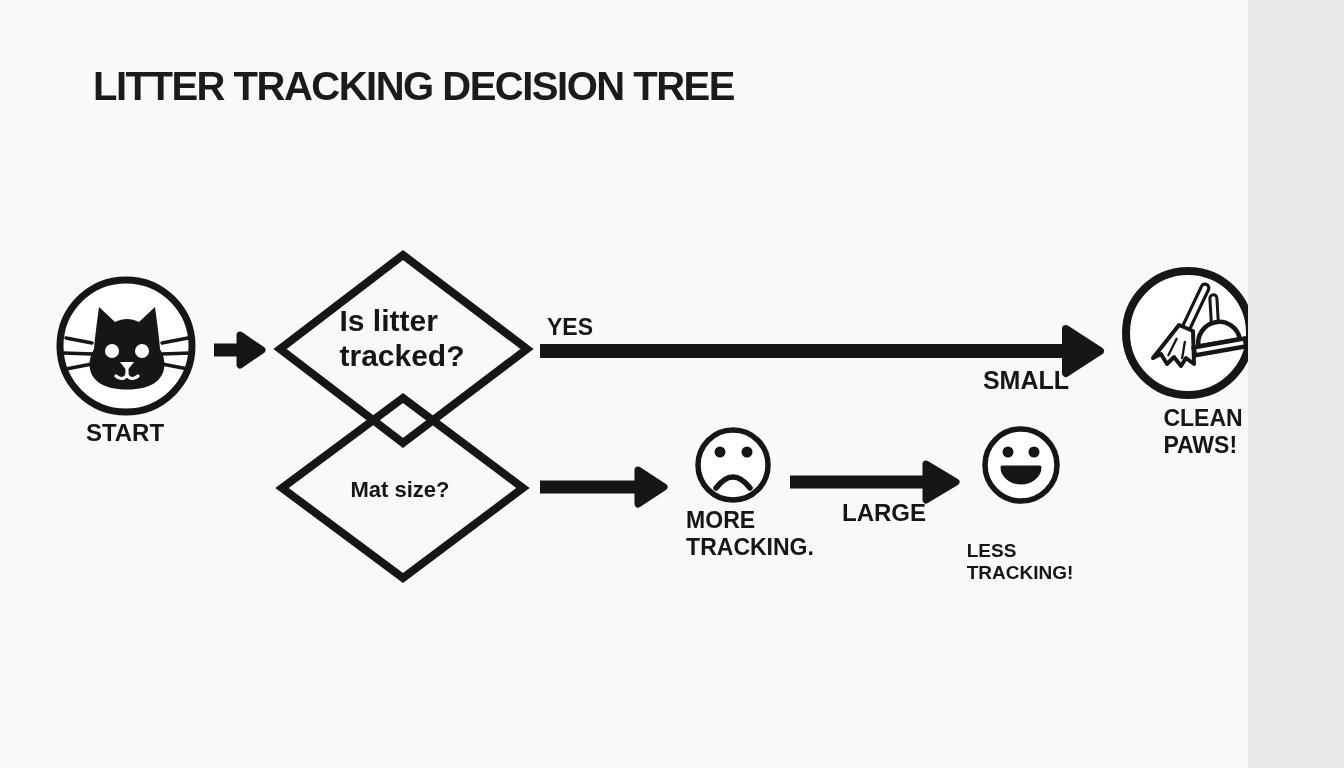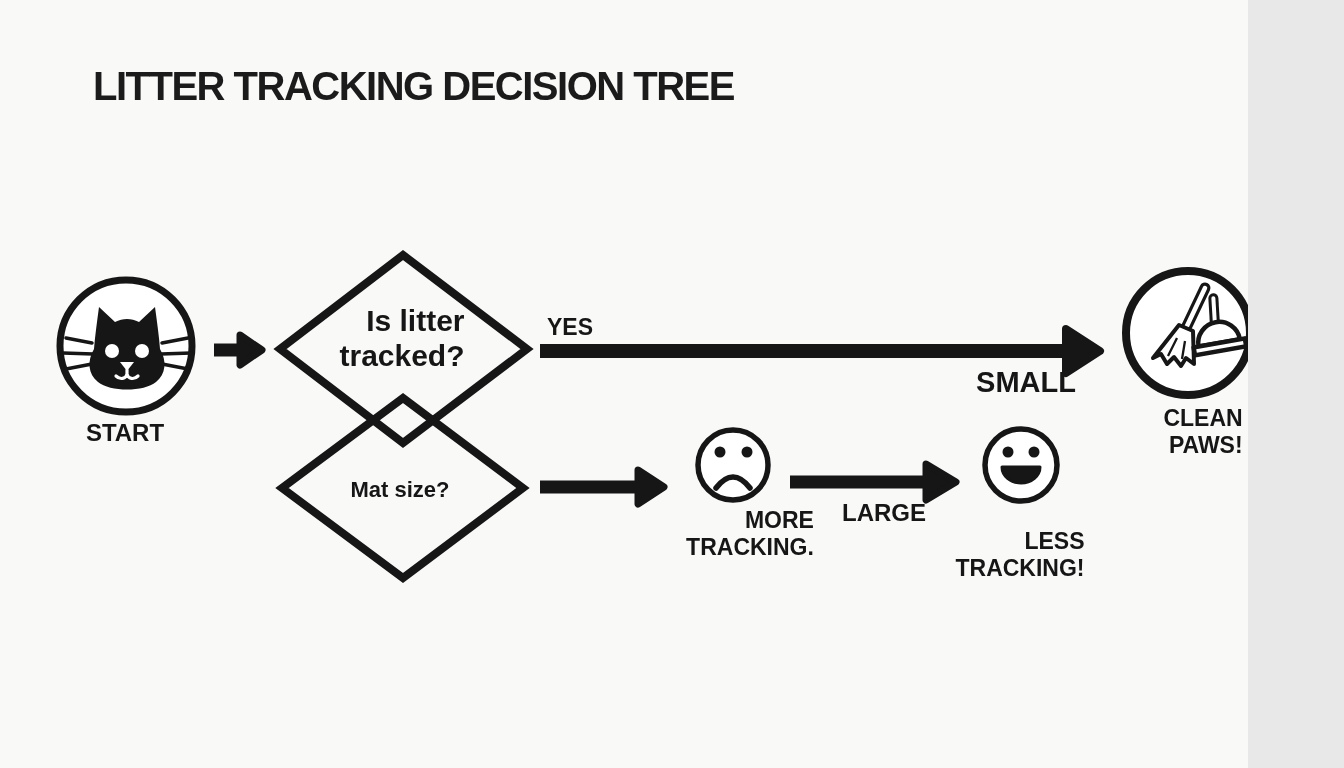--- a/index.html
+++ b/index.html
@@ -19,44 +19,44 @@
   .shapes {
     position: absolute;
     left: 0;
     top: 0;
   }
   .label {
     position: absolute;
     font-weight: 700;
     color: #161616;
     white-space: pre-line;
-    text-align: right;
+    text-align: left;
     line-height: 1.16;
   }
   .title {
     position: absolute;
     left: 93px;
     top: 64px;
     font-size: 40px;
     font-weight: 700;
     letter-spacing: -1.5px;
     color: #1b1b1b;
     white-space: nowrap;
   }
   .center-x { transform: translateX(-50%); }
   .center-xy { transform: translate(-50%, -50%); }
   .start-label   { left: 125px;  top: 419px; font-size: 24px; }
   .decision1-label { left: 402px; top: 338px; font-size: 30px; line-height: 1.18; }
   .decision2-label { left: 400px; top: 490px; font-size: 22px; }
   .yes-label     { left: 547px;  top: 314px; font-size: 23px; text-align: right; }
-  .small-label   { left: 1026px; top: 366px; font-size: 29px; }
+  .small-label   { left: 1026px; top: 366px; font-size: 25px; }
   .clean-label   { left: 1203px; top: 405px; font-size: 23px; }
   .more-label    { left: 734px;  top: 507px; font-size: 23px; margin-left: 16px; }
   .large-label   { left: 884px;  top: 499px; font-size: 24px; }
-  .less-label    { left: 1020px; top: 528px; font-size: 23px; }
+  .less-label    { left: 1020px; top: 540px; font-size: 19px; }
 </style>
 </head>
 <body>
 
 <div class="canvas">
 
   <svg class="shapes" width="1344" height="768" viewBox="0 0 1344 768">
 
     <g>
       <circle cx="126" cy="346" r="66" fill="#ffffff" stroke="#161616" stroke-width="7"></circle>

